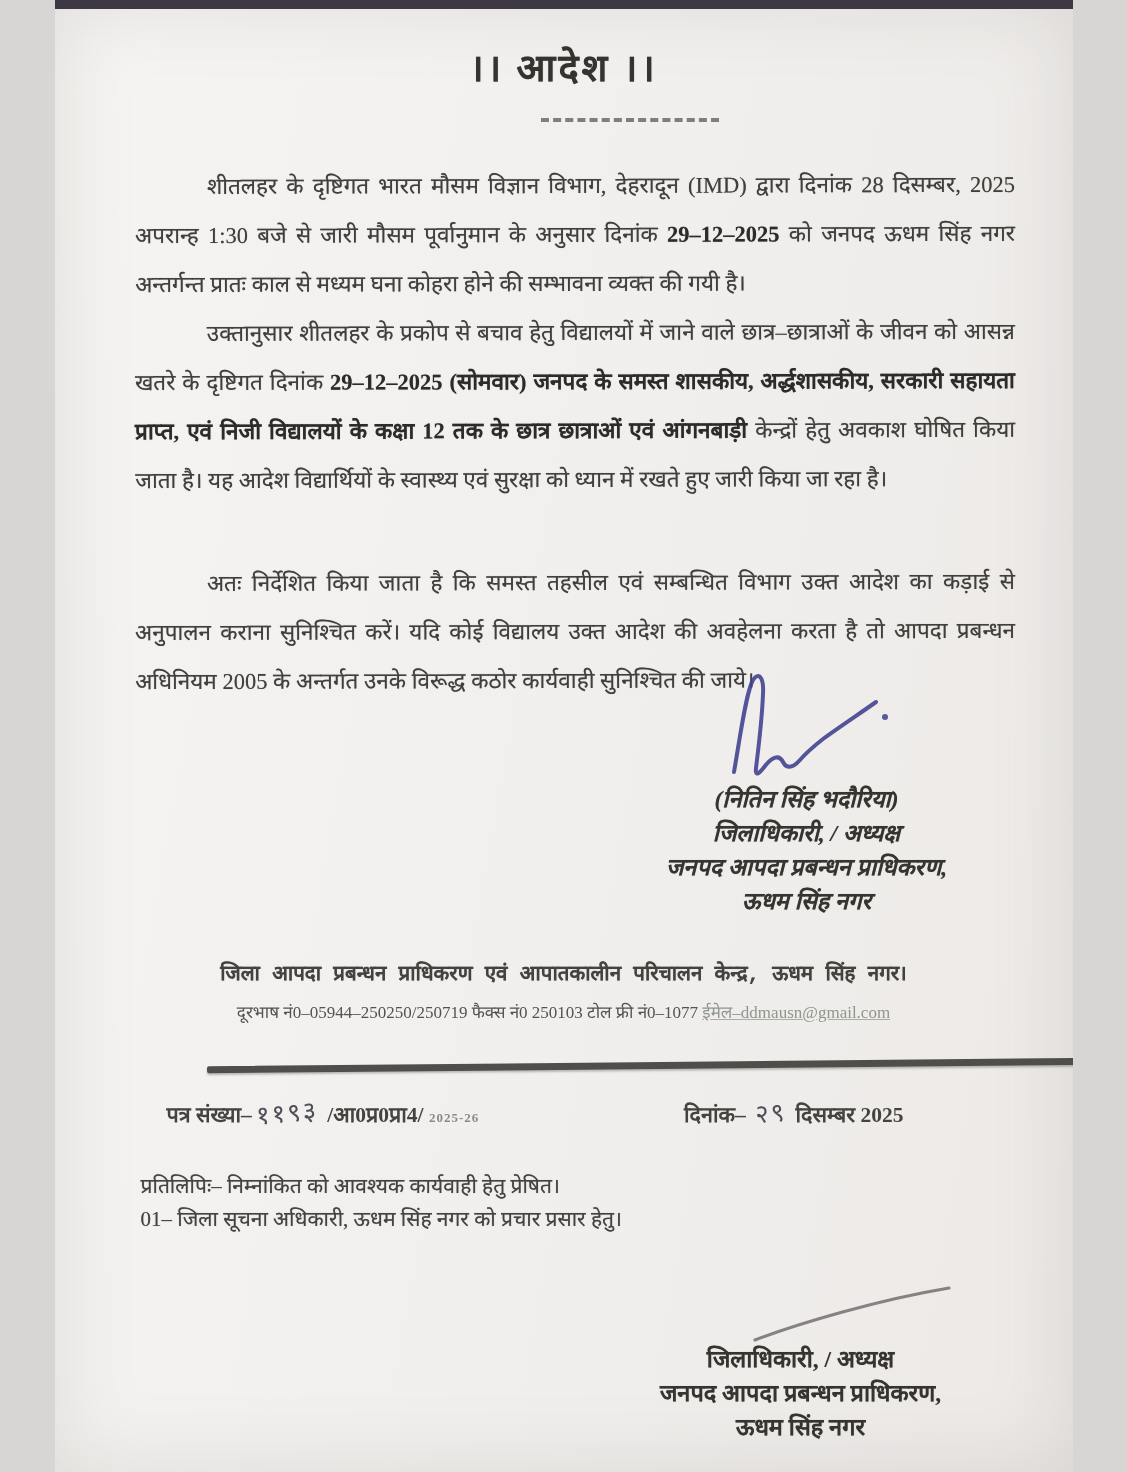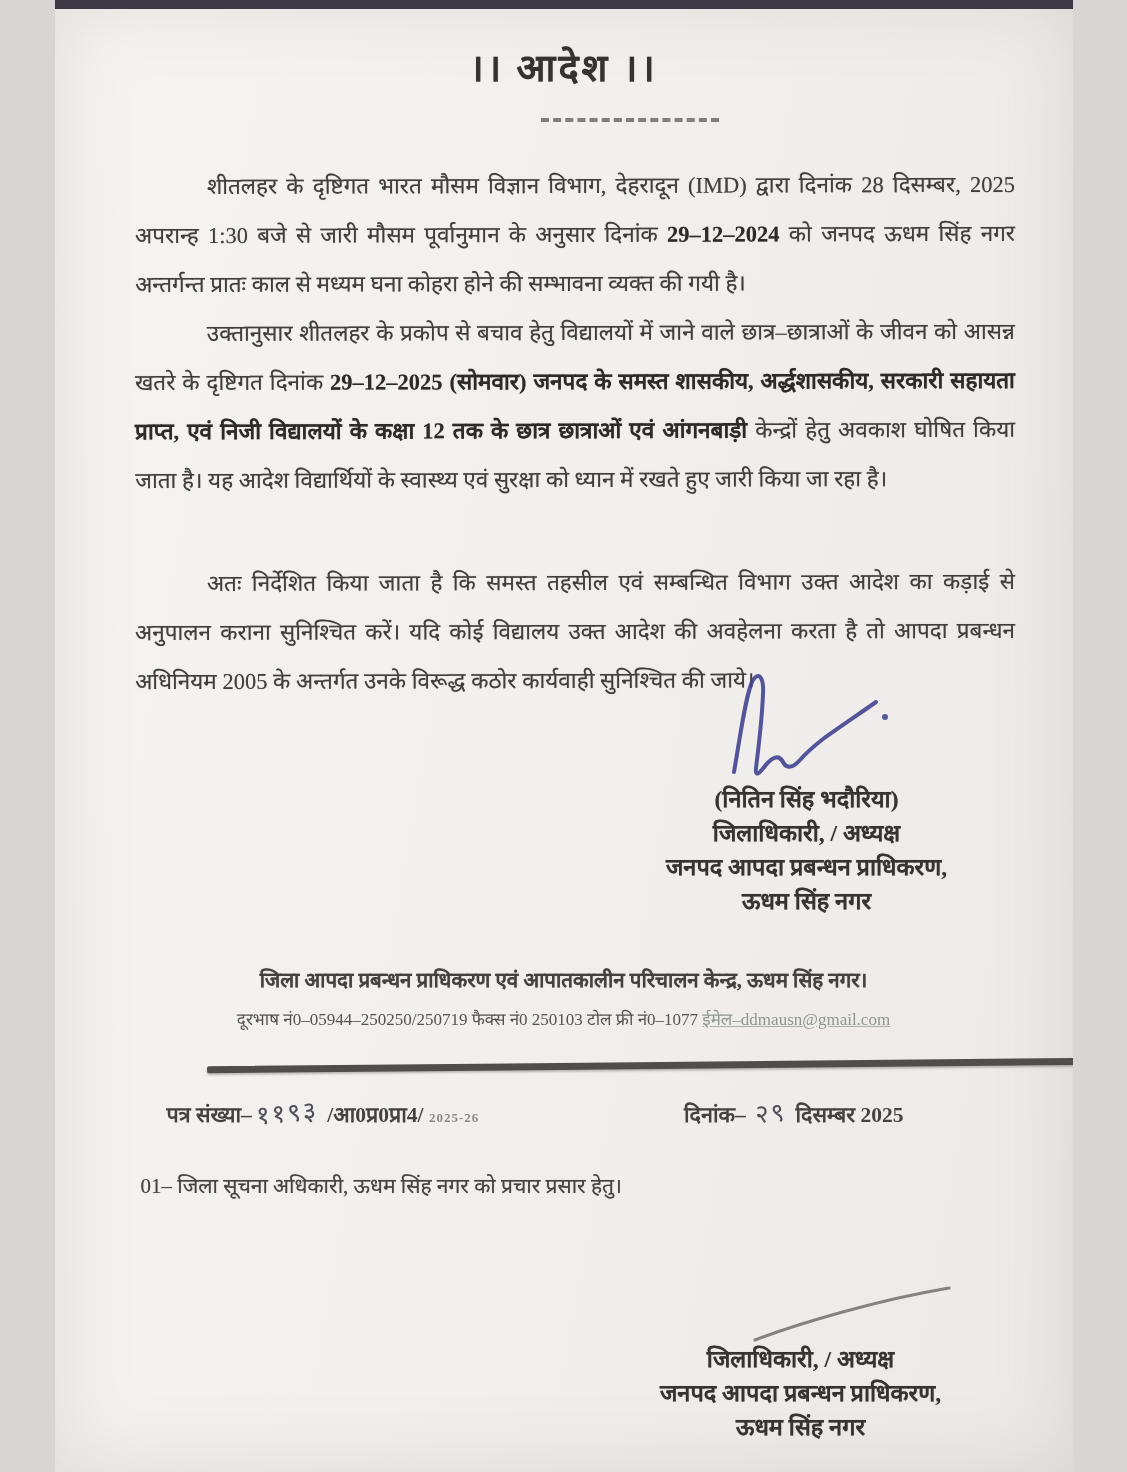--- a/index.html
+++ b/index.html
@@ -30,26 +30,27 @@
     text-indent:72px;color:#403f3c;
     transform:rotate(-0.15deg);
   }
   .para b{color:#2c2b29;font-weight:bold;}
   #p1{top:138px;}
   #p2{top:285px;}
   #p3{top:535px;}
   .sig-block{
     position:absolute;top:668px;right:85px;width:362px;
     text-align:center;
+    font-style:italic;
   }
   .sig-ink{display:block;margin:0 auto -8px 60px;}
   .sig-line{font-size:23.5px;font-weight:bold;line-height:34px;color:#363430;}
   .office-block{position:absolute;top:956px;left:0;right:0;text-align:center;}
   .office-title{font-size:28px;font-weight:bold;color:#33322f;letter-spacing:1px;}
-  .office-subtitle{font-size:20.5px;font-weight:bold;margin-top:9px;color:#44423f;}
+  .office-subtitle{font-size:20.5px;font-weight:bold;margin-top:2px;color:#44423f;font-family:Liberation Mono, monospace;}
   .office-contact{font-size:17px;margin-top:14px;color:#555350;}
   .email{color:#8f968f;text-decoration:underline;text-decoration-color:#a8ada6;}
   .rule{
     position:absolute;top:1062px;left:152px;width:893px;height:7px;
     background:#504e4b;border-radius:2px;transform:rotate(-0.55deg);
     box-shadow:0 2px 2px rgba(90,88,85,0.35);
   }
   .ref-row{
     position:absolute;top:1094px;left:80px;right:57px;
     display:flex;justify-content:space-between;font-size:21.5px;font-weight:bold;
@@ -72,21 +73,21 @@
 </head>
 <body>
 
 <div class="page">
 
   <div class="top-strip"></div>
 
   <div class="order-title ink">।। आदेश ।।</div>
   <div class="title-underline"></div>
 
-  <p class="para ink" id="p1"><span>शीतलहर के दृष्टिगत भारत मौसम विज्ञान विभाग, देहरादून (IMD) द्वारा दिनांक 28 दिसम्बर, 2025 अपरान्ह 1:30 बजे से जारी मौसम पूर्वानुमान के अनुसार दिनांक </span><b>29–12–2024</b><span> को जनपद ऊधम सिंह नगर अन्तर्गन्त प्रातः काल से मध्यम घना कोहरा होने की सम्भावना व्यक्त की गयी है।</span></p>
+  <p class="para ink" id="p1"><span>शीतलहर के दृष्टिगत भारत मौसम विज्ञान विभाग, देहरादून (IMD) द्वारा दिनांक 28 दिसम्बर, 2025 अपरान्ह 1:30 बजे से जारी मौसम पूर्वानुमान के अनुसार दिनांक </span><b>29–12–2025</b><span> को जनपद ऊधम सिंह नगर अन्तर्गन्त प्रातः काल से मध्यम घना कोहरा होने की सम्भावना व्यक्त की गयी है।</span></p>
 
   <p class="para ink" id="p2"><span>उक्तानुसार शीतलहर के प्रकोप से बचाव हेतु विद्यालयों में जाने वाले छात्र–छात्राओं के जीवन को आसन्न खतरे के दृष्टिगत दिनांक </span><b>29–12–2025 (सोमवार) जनपद के समस्त शासकीय, अर्द्धशासकीय, सरकारी सहायता प्राप्त, एवं निजी विद्यालयों के कक्षा 12 तक के छात्र छात्राओं एवं आंगनबाड़ी</b><span> केन्द्रों हेतु अवकाश घोषित किया जाता है। यह आदेश विद्यार्थियों के स्वास्थ्य एवं सुरक्षा को ध्यान में रखते हुए जारी किया जा रहा है।</span></p>
 
   <p class="para ink" id="p3">अतः निर्देशित किया जाता है कि समस्त तहसील एवं सम्बन्धित विभाग उक्त आदेश का कड़ाई से अनुपालन कराना सुनिश्चित करें। यदि कोई विद्यालय उक्त आदेश की अवहेलना करता है तो आपदा प्रबन्धन अधिनियम 2005 के अन्तर्गत उनके विरूद्ध कठोर कार्यवाही सुनिश्चित की जाये।</p>
 
   <div class="sig-block">
     <svg class="sig-ink" width="210" height="122" viewBox="0 0 210 122">
       <path d="M 48 104 C 54 70 60 24 67 12 C 73 3 78 10 77 26 C 76 52 72 84 70 100 C 69 109 73 106 79 98 C 86 89 93 86 97 94 C 100 100 106 101 113 93 C 120 85 128 78 137 71 C 152 60 176 44 190 34" fill="none" stroke="#3d3f8e" stroke-width="4" stroke-linecap="round" stroke-linejoin="round" opacity="0.88"></path>
       <circle cx="199" cy="49" r="3" fill="#3d3f8e" opacity="0.85"></circle>
     </svg>
@@ -102,20 +103,21 @@
   </div>
 
   <div class="rule"></div>
 
   <div class="ref-row">
     <div class="ref-left"><span>पत्र संख्या–</span><span class="hand">११९३</span><span> /आ0प्र0प्रा4/ </span><span class="tiny">2025-26</span></div>
     <div class="ref-right"><span>दिनांक– </span><span class="hand">२९</span><span> दिसम्बर 2025</span></div>
   </div>
 
   <div class="copies">
+    <div class="copies-heading ink">प्रतिलिपिः– निम्नांकित को आवश्यक कार्यवाही हेतु प्रेषित।</div>
     <div class="copy-item ink">01– जिला सूचना अधिकारी, ऊधम सिंह नगर को प्रचार प्रसार हेतु।</div>
   </div>
 
   <div class="footer-sig">
     <svg class="footer-stroke" width="230" height="62" viewBox="0 0 230 62">
       <path d="M 18 58 C 60 42 140 18 212 6" fill="none" stroke="#6a6866" stroke-width="3.2" stroke-linecap="round" opacity="0.8"></path>
     </svg>
     <div class="foot-line ink">जिलाधिकारी, / अध्यक्ष</div>
     <div class="foot-line ink">जनपद आपदा प्रबन्धन प्राधिकरण,</div>
     <div class="foot-line ink">ऊधम सिंह नगर</div>

